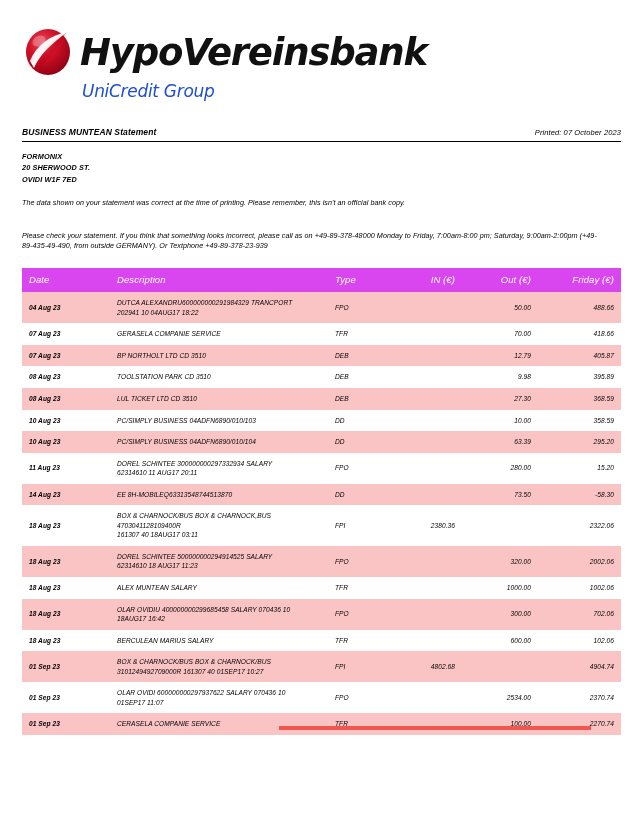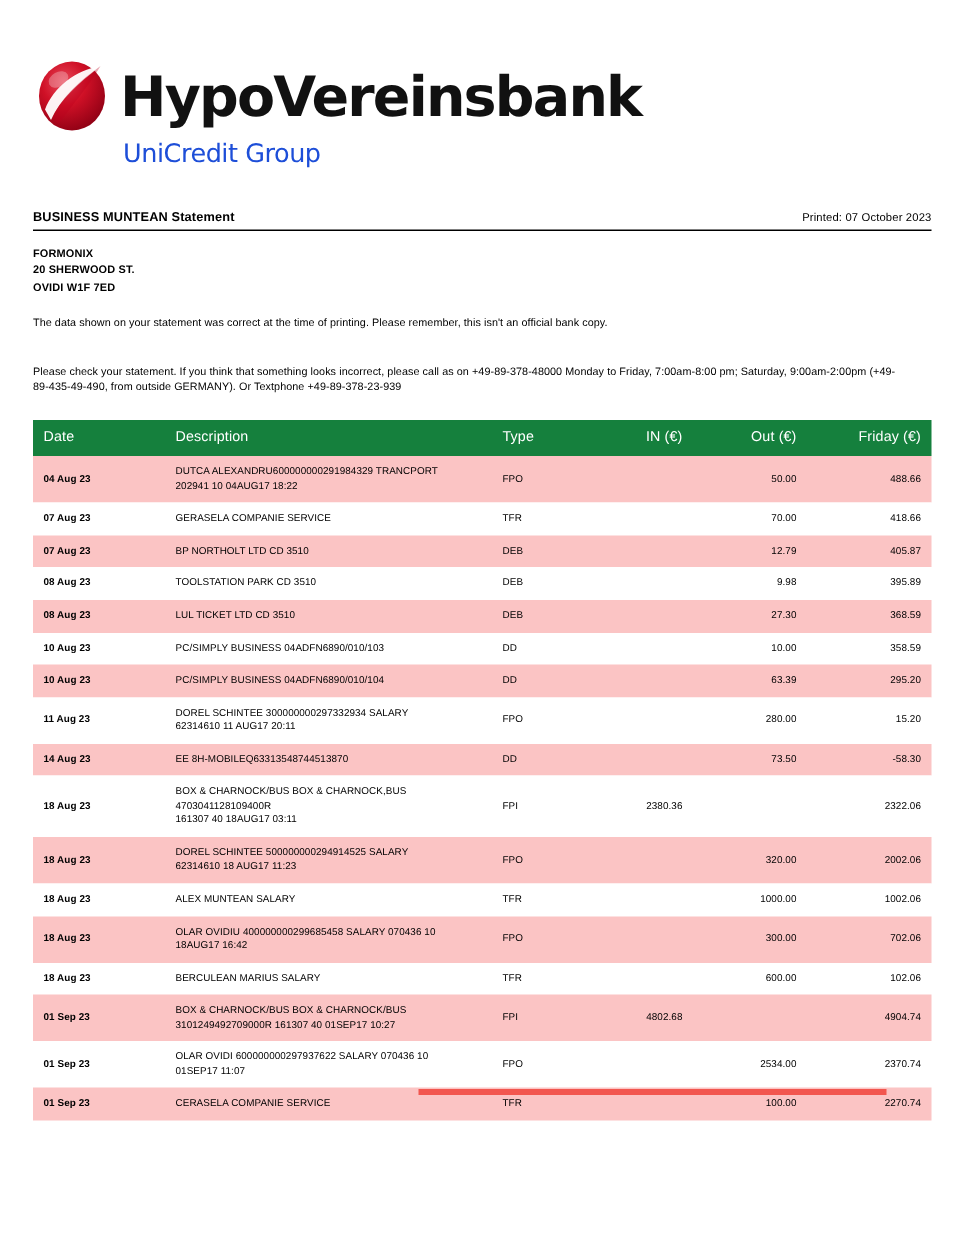--- a/index.html
+++ b/index.html
@@ -14,21 +14,22 @@
     height: 836px;
     font-family: "Liberation Sans", sans-serif;
     color: #000000;
     position: relative;
     overflow: hidden;
   }
   .page {
     width: 643px;
     height: 752px;
     position: relative;
-    padding: 12px 22px;
+    padding: 0 22px;
+    font-style: italic;
   }
 
   
   .logo-block {
     padding-top: 26px;
     display: flex;
     flex-direction: column;
     align-items: flex-start;
   }
   .logo-row {
@@ -112,21 +113,21 @@
   }
 
   
   .stmt-table {
     width: 599px;
     margin-top: 16px;
     border-collapse: collapse;
     table-layout: fixed;
   }
   .stmt-table thead th {
-    background: #15803d;
+    background: #d946ef;
     color: #ffffff;
     font-size: 9.5px;
     font-weight: normal;
     padding: 6px 7px 7px 7px;
     text-align: left;
     letter-spacing: 0.1px;
     height: 24px;
     vertical-align: middle;
   }
   .stmt-table thead th.num { text-align: right; }

